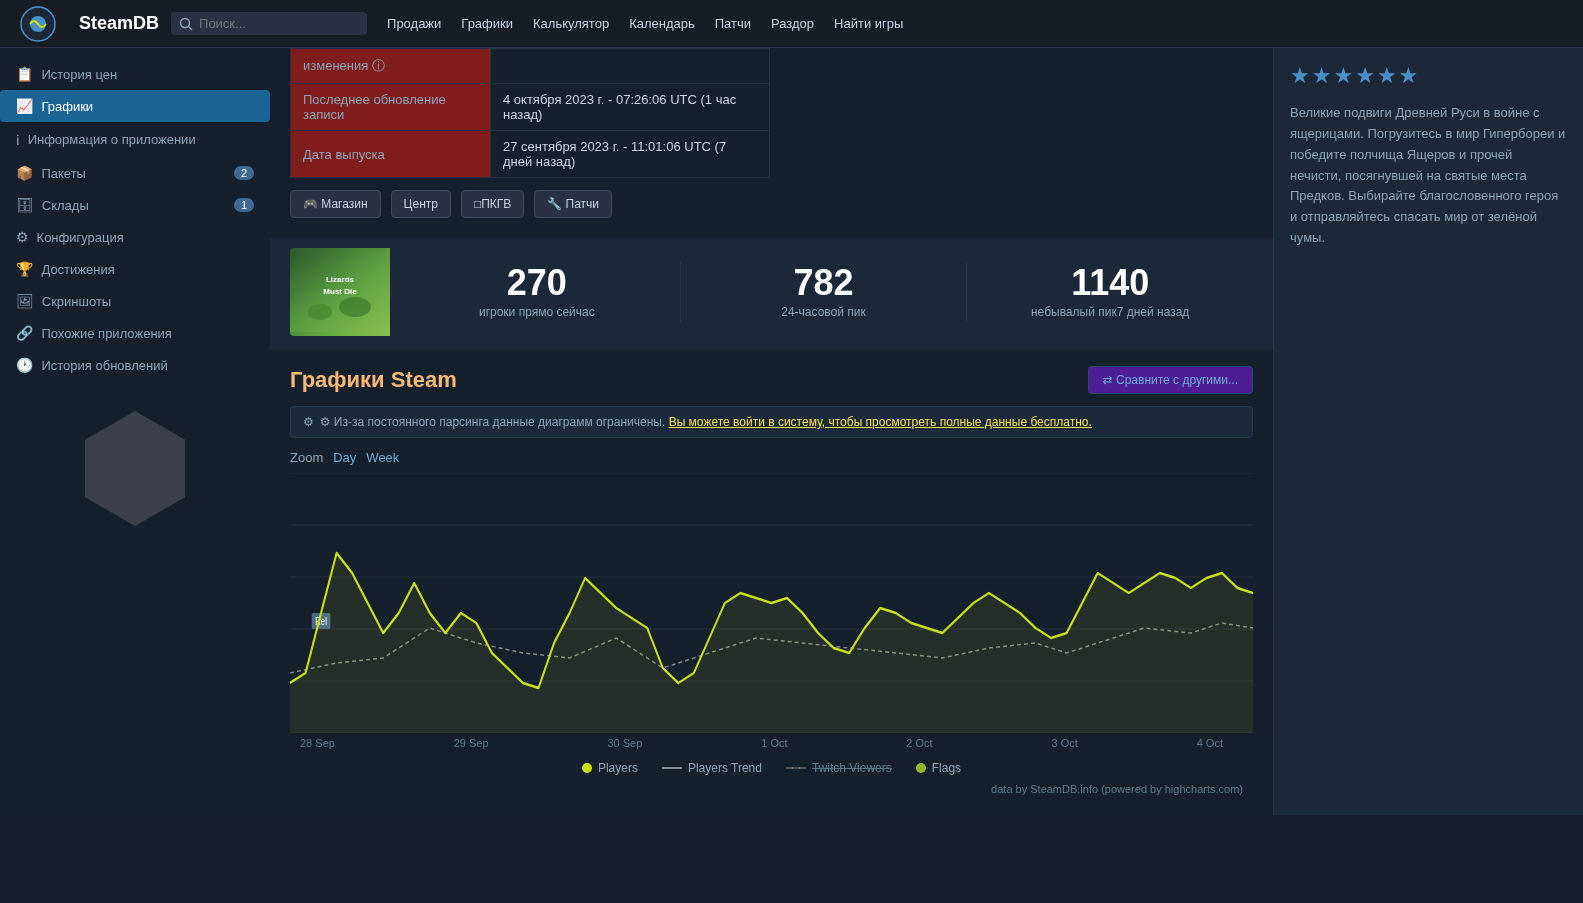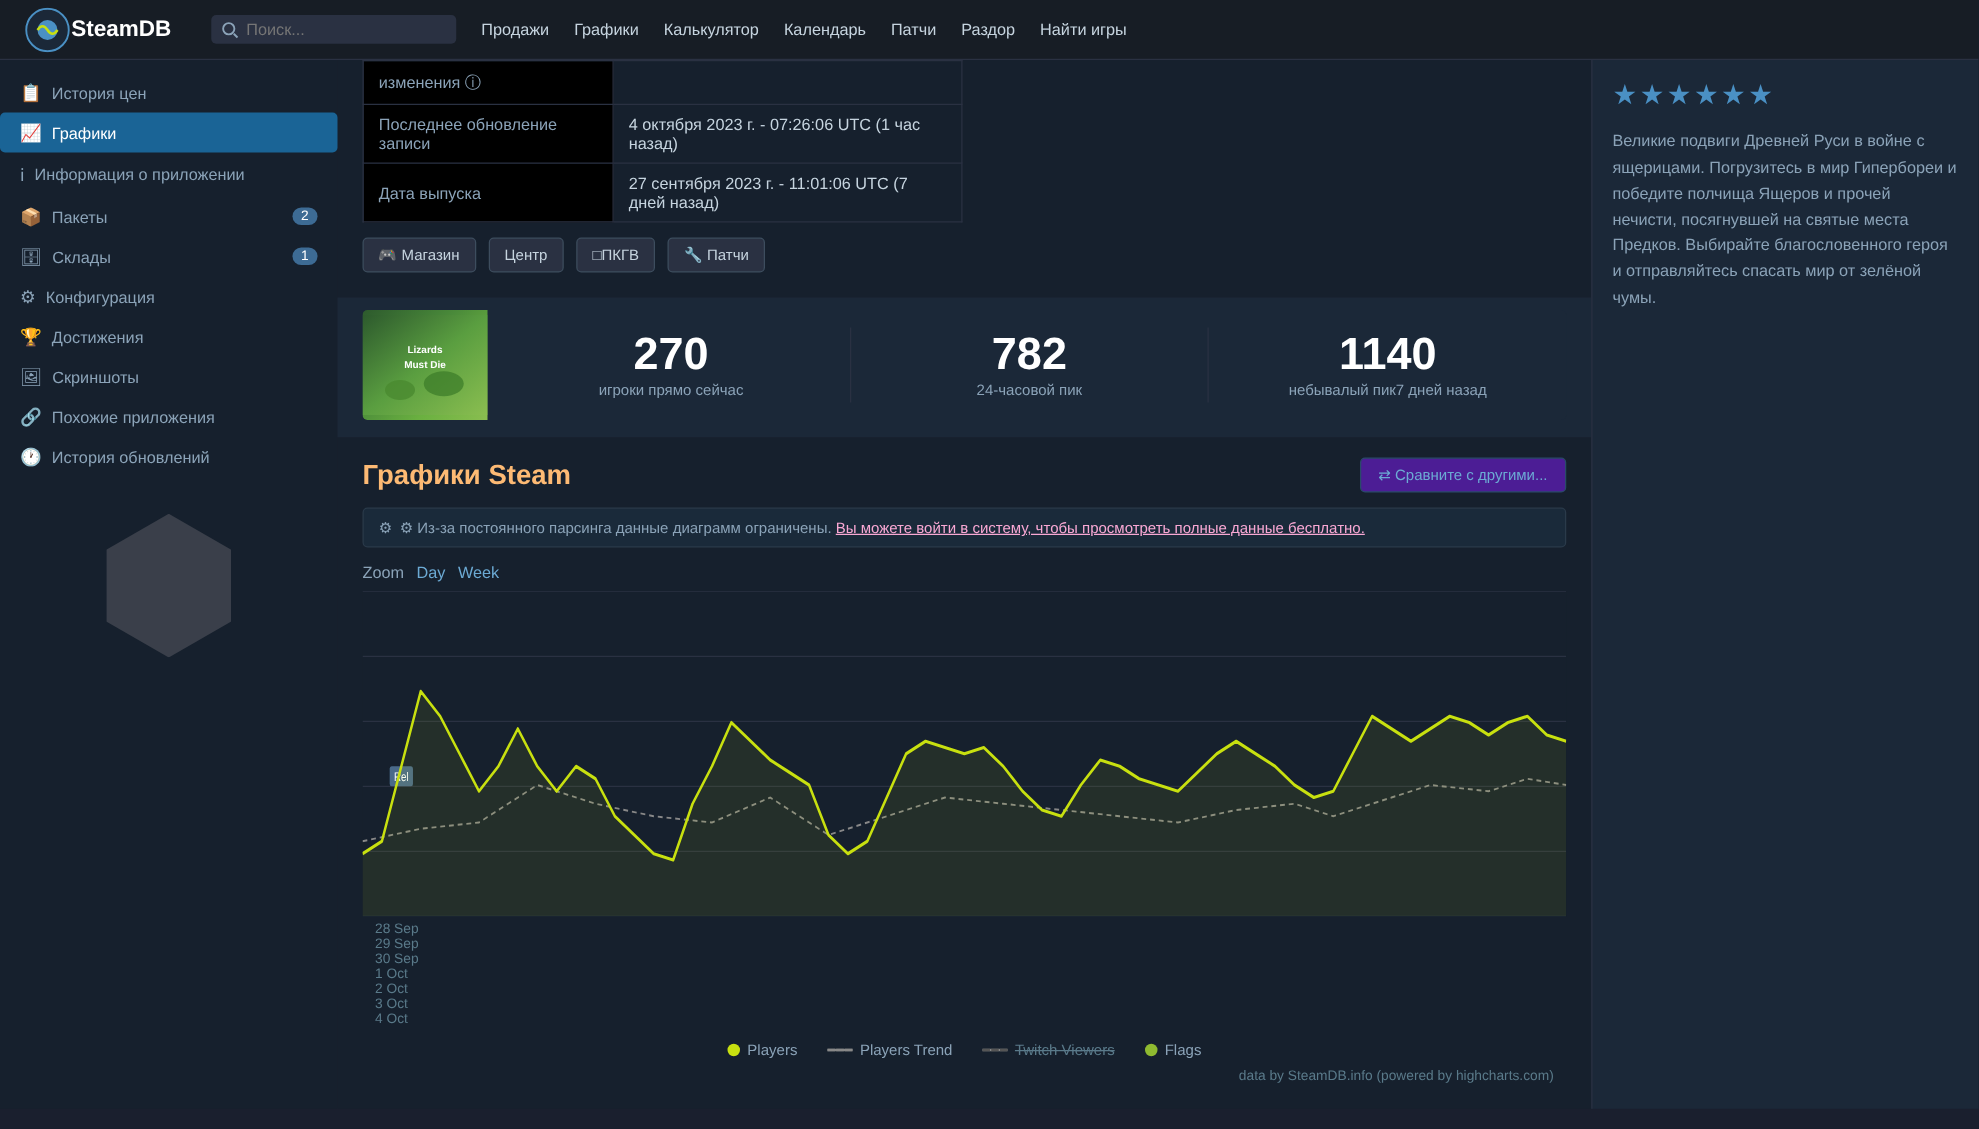--- a/index.html
+++ b/index.html
@@ -18,22 +18,22 @@
       background: #171d25;
       display: flex;
       align-items: center;
       padding: 0 20px;
       height: 48px;
       border-bottom: 1px solid #2a3142;
     }
     .navbar-logo {
       display: flex;
       align-items: center;
-      gap: 1px;
-      margin-right: 32px;
+      gap: 23px;
+      margin-right: 12px;
     }
     .logo-icon {
       width: 36px;
       height: 36px;
     }
     .logo-text {
       color: #fff;
       font-size: 18px;
       font-weight: bold;
     }
@@ -118,21 +118,21 @@
       width: 480px;
       border-collapse: collapse;
     }
     .info-table td {
       padding: 8px 12px;
       border: 1px solid #2a3142;
       font-size: 13px;
       color: #8ba3b8;
     }
     .info-table td:first-child {
-      background: #000000;
+      background: #7f1d1d;
       color: #8ba3b8;
       width: 200px;
     }
     .info-table td:last-child {
       color: #c6d4df;
     }
     .buttons-row {
       display: flex;
       gap: 10px;
       margin-top: 12px;
@@ -227,21 +227,21 @@
       border: 1px solid #2a3a4a;
       border-radius: 4px;
       padding: 8px 12px;
       font-size: 12px;
       color: #8ba3b8;
       margin-bottom: 12px;
       display: flex;
       gap: 6px;
       align-items: flex-start;
     }
-    .warning-bar a { color: #f9a8d4; }
+    .warning-bar a { color: #fde047; }
     .zoom-row {
       display: flex;
       gap: 10px;
       align-items: center;
       margin-bottom: 8px;
     }
     .zoom-label { color: #8ba3b8; font-size: 13px; }
     .zoom-btn {
       color: #6caad4;
       cursor: pointer;
@@ -274,21 +274,20 @@
       font-size: 11px;
     }
 
     
     .chart-x-labels {
       display: flex;
       justify-content: space-between;
       padding: 4px 30px 4px 10px;
       color: #5a7a8a;
       font-size: 11px;
-      flex-direction: column;
     }
 
     
     .chart-legend {
       display: flex;
       justify-content: center;
       gap: 24px;
       padding: 8px 0;
       font-size: 12px;
       color: #8ba3b8;

